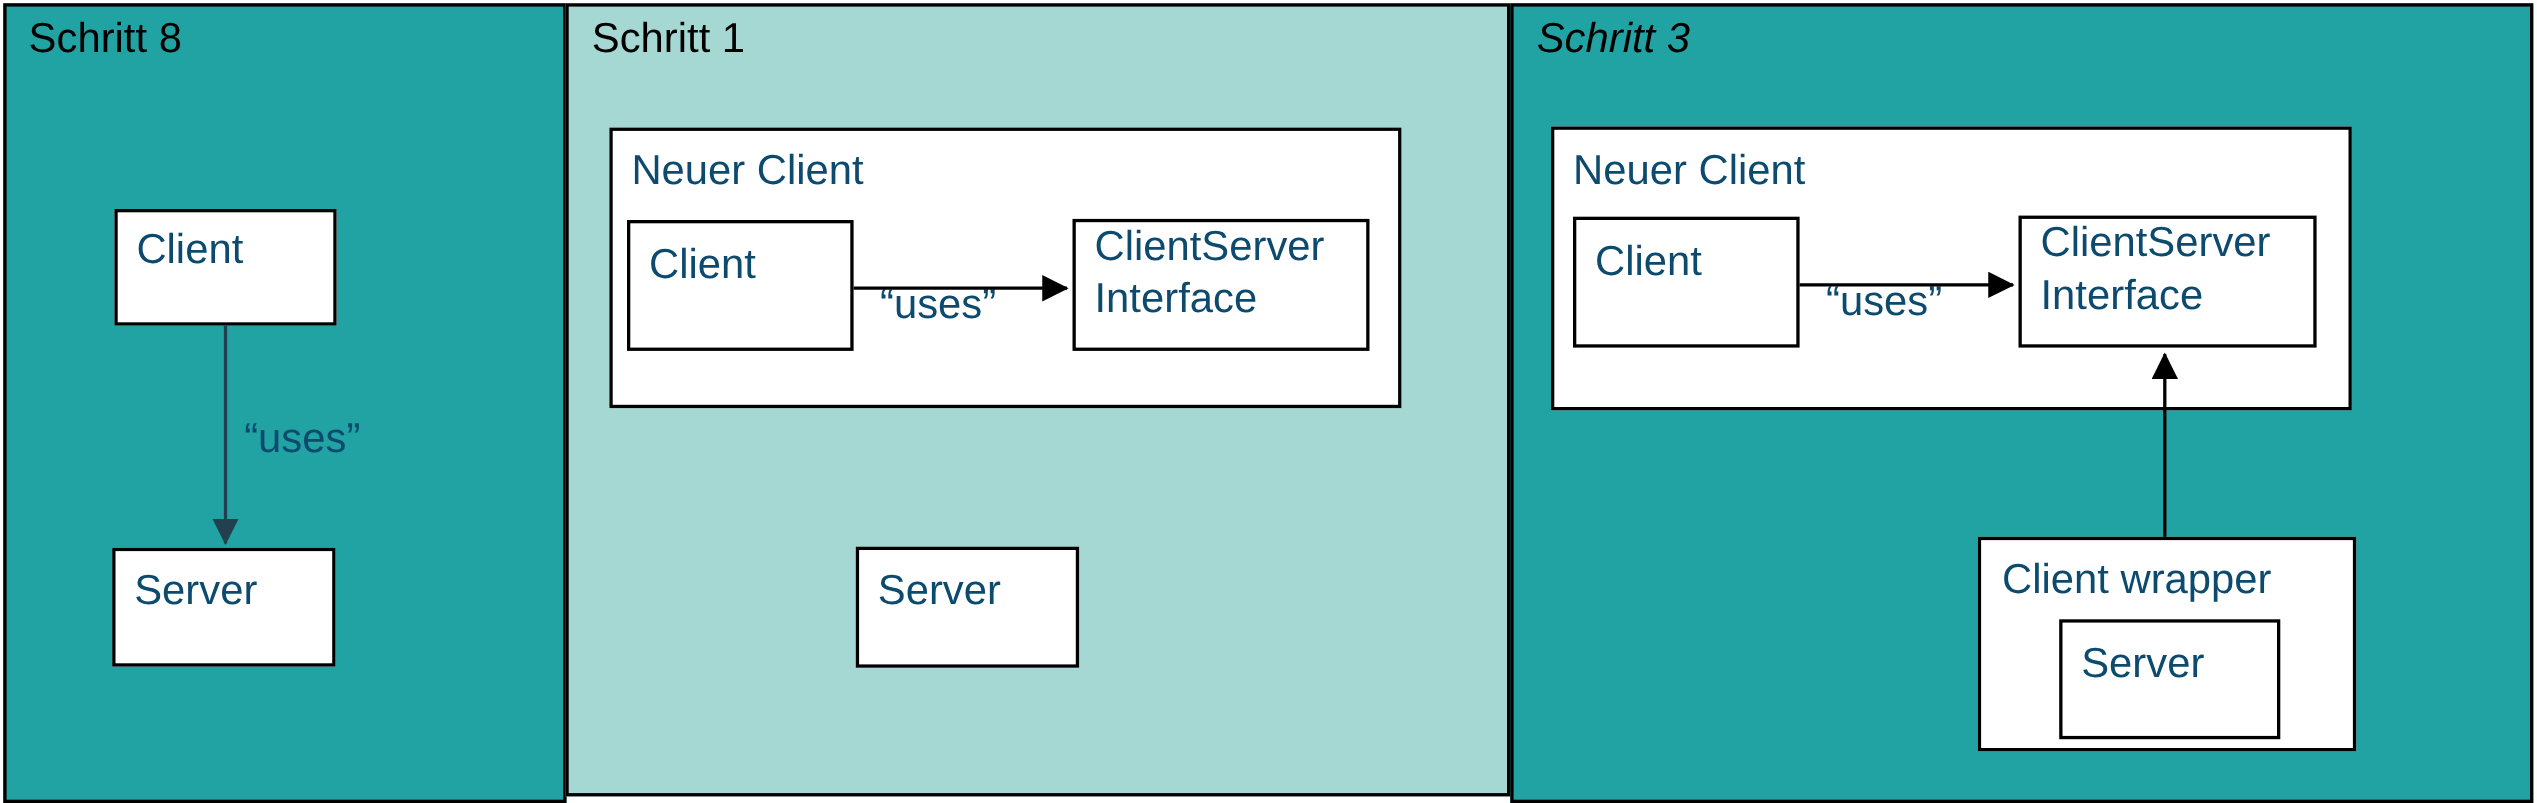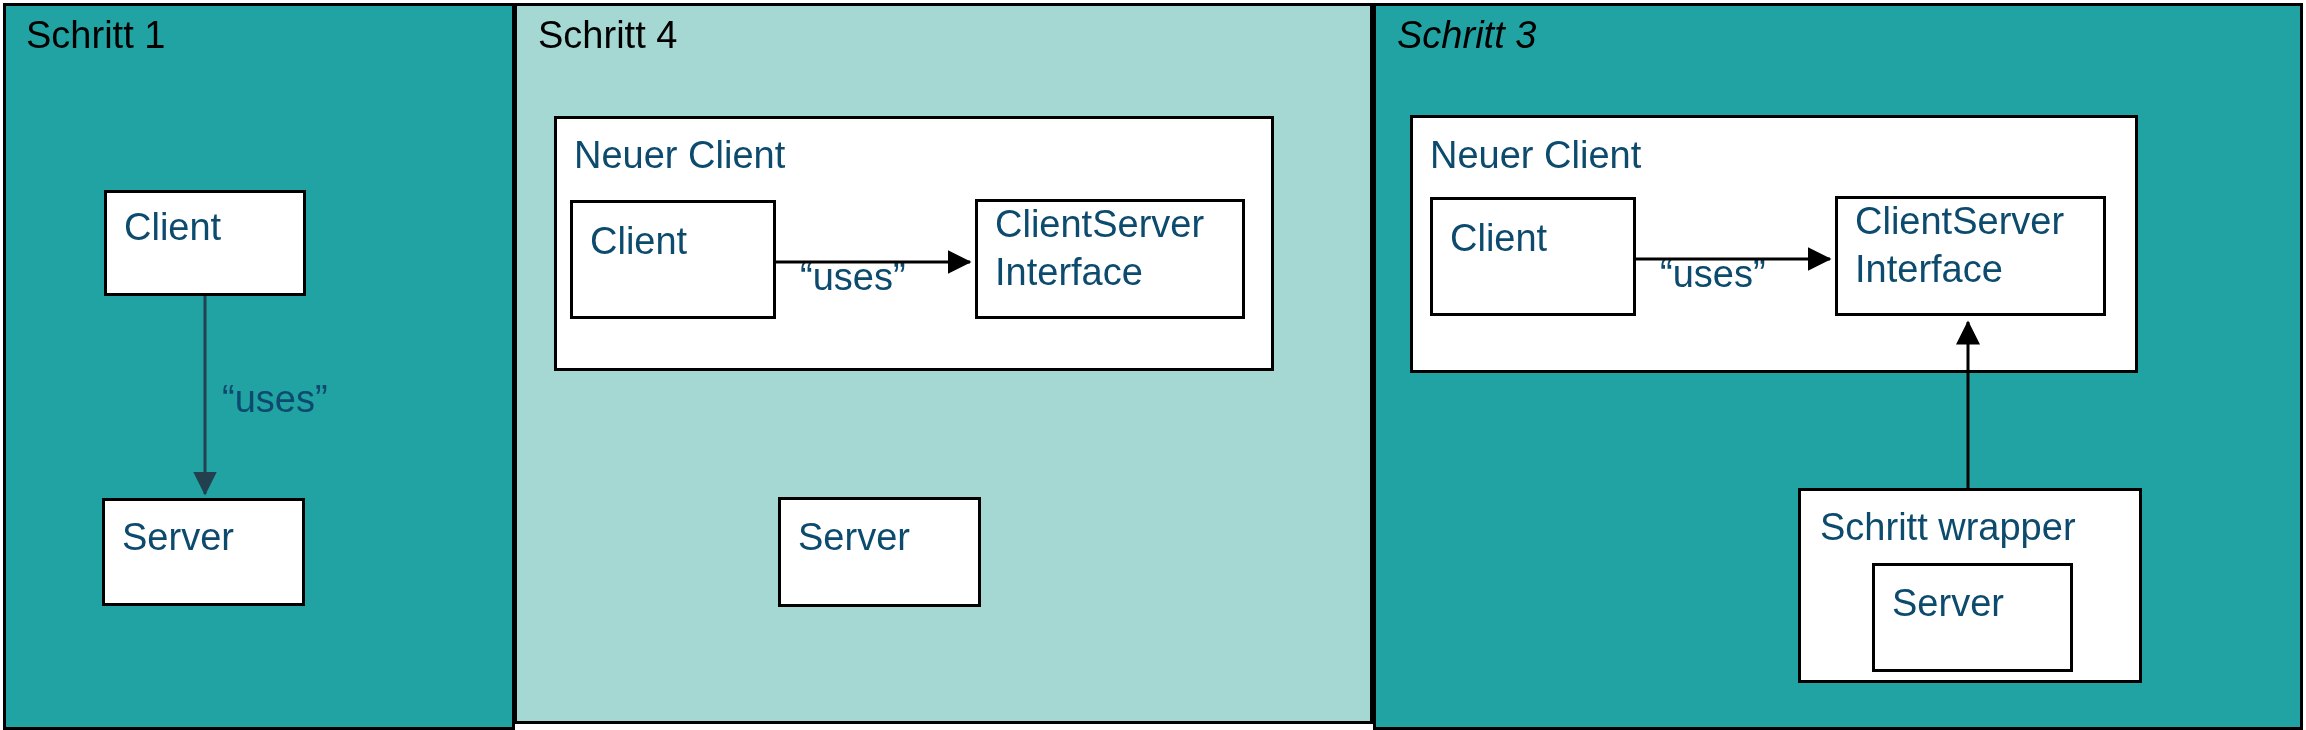--- a/index.html
+++ b/index.html
@@ -56,33 +56,33 @@
     pointer-events: none;
   }
 </style>
 </head>
 <body>
 
 <div id="canvas">
 
   <div class="panel" style="left:3px; top:3px; width:512px; height:727px; background:#22a3a3;">
   </div>
-  <div class="panel-title" style="left:26px; top:16px; font-size:38px;">Schritt 1</div>
+  <div class="panel-title" style="left:26px; top:16px; font-size:38px;">Schritt 8</div>
 
   <div class="box" style="left:104px; top:190px; width:202px; height:106px;"></div>
   <div class="box-label" style="left:124px; top:208px; font-size:38px;">Client</div>
 
   <div class="box" style="left:102px; top:498px; width:203px; height:108px;"></div>
   <div class="box-label" style="left:122px; top:518px; font-size:38px;">Server</div>
 
   <div class="edge-label" style="left:222px; top:380px; font-size:38px;">“uses”</div>
 
   <div class="panel" style="left:514px; top:3px; width:859px; height:721px; background:#a5d8d2;">
   </div>
-  <div class="panel-title" style="left:538px; top:16px; font-size:38px;">Schritt 4</div>
+  <div class="panel-title" style="left:538px; top:16px; font-size:38px;">Schritt 1</div>
 
   <div class="box" style="left:554px; top:116px; width:720px; height:255px;"></div>
   <div class="box-label" style="left:574px; top:136px; font-size:38px;">Neuer Client</div>
 
   <div class="box" style="left:570px; top:200px; width:206px; height:119px;"></div>
   <div class="box-label" style="left:590px; top:222px; font-size:38px;">Client</div>
 
   <div class="box" style="left:975px; top:199px; width:270px; height:120px;"></div>
   <div class="box-label" style="left:995px; top:205px; font-size:38px;">ClientServer</div>
   <div class="box-label" style="left:995px; top:253px; font-size:38px;">Interface</div>
@@ -103,21 +103,21 @@
   <div class="box-label" style="left:1450px; top:219px; font-size:38px;">Client</div>
 
   <div class="box" style="left:1835px; top:196px; width:271px; height:120px;"></div>
   <div class="box-label" style="left:1855px; top:202px; font-size:38px;">ClientServer</div>
   <div class="box-label" style="left:1855px; top:250px; font-size:38px;">Interface</div>
 
   <div class="edge-label" style="left:1660px; top:255px; font-size:38px;">“uses”</div>
 
 
   <div class="box" style="left:1798px; top:488px; width:344px; height:195px;"></div>
-  <div class="box-label" style="left:1820px; top:508px; font-size:38px;">Schritt wrapper</div>
+  <div class="box-label" style="left:1820px; top:508px; font-size:38px;">Client wrapper</div>
 
   <div class="box" style="left:1872px; top:563px; width:201px; height:109px;"></div>
   <div class="box-label" style="left:1892px; top:584px; font-size:38px;">Server</div>
 
   <svg class="arrows" viewBox="0 0 2306 730" xmlns="http://www.w3.org/2000/svg">
     <defs>
       <marker id="ah-dark" markerWidth="10" markerHeight="10" refX="7.5" refY="4" orient="auto" markerUnits="strokeWidth">
         <path d="M0,0 L8,4 L0,8 z" fill="#23404f"></path>
       </marker>
       <marker id="ah-black" markerWidth="10" markerHeight="10" refX="7.5" refY="4" orient="auto" markerUnits="strokeWidth">

